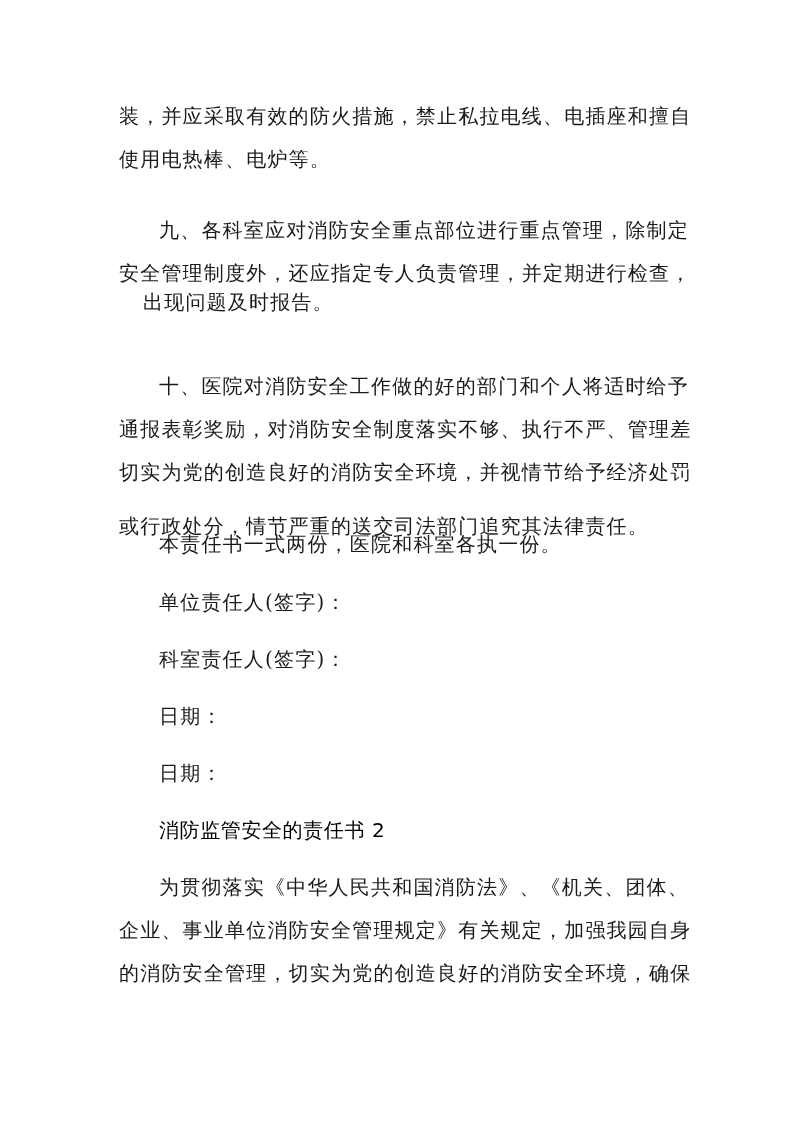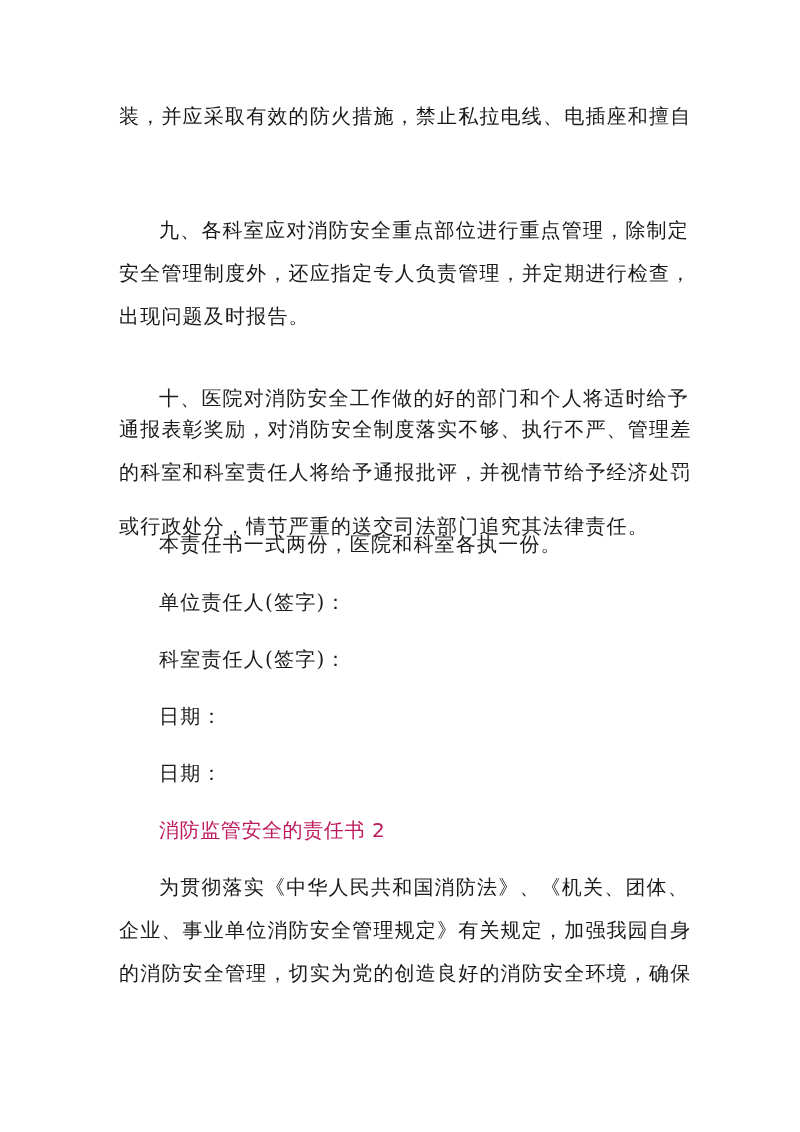--- a/index.html
+++ b/index.html
@@ -27,40 +27,41 @@
       left: 119px;
       font-size: 20px;
       line-height: 28px;
       white-space: nowrap;
       letter-spacing: 1.2px;
     }
     .indent {
       left: 159px;
     }
     .heading {
-      color: #be185d;
+      color: #000000;
       font-family: "DejaVu Sans", "Liberation Sans", sans-serif;
       font-weight: normal;
       letter-spacing: 0.6px;
     }
   </style>
 </head>
 <body>
 
 <div class="page">
 
   <div class="line" style="top:102px;">装，并应采取有效的防火措施，禁止私拉电线、电插座和擅自</div>
+  <div class="line" style="top:145px;">使用电热棒、电炉等。</div>
 
   <div class="line indent" style="top:216px;">九、各科室应对消防安全重点部位进行重点管理，除制定</div>
   <div class="line" style="top:259px;">安全管理制度外，还应指定专人负责管理，并定期进行检查，</div>
-  <div class="line" style="top:302px;">出现问题及时报告。</div>
+  <div class="line" style="top:288px;margin-left:24px;">出现问题及时报告。</div>
 
-  <div class="line indent" style="top:384px;text-align:center;">十、医院对消防安全工作做的好的部门和个人将适时给予</div>
+  <div class="line indent" style="top:372px;text-align:center;">十、医院对消防安全工作做的好的部门和个人将适时给予</div>
   <div class="line" style="top:415px;">通报表彰奖励，对消防安全制度落实不够、执行不严、管理差</div>
-  <div class="line" style="top:458px;">的科室和科室责任人将给予通报批评，并视情节给予经济处罚</div>
+  <div class="line" style="top:458px;">切实为党的创造良好的消防安全环境，并视情节给予经济处罚</div>
   <div class="line" style="top:512px;">或行政处分，情节严重的送交司法部门追究其法律责任。</div>
 
   <div class="line indent" style="top:530px;">本责任书一式两份，医院和科室各执一份。</div>
 
   <div class="line indent" style="top:588px;">单位责任人(签字)：</div>
   <div class="line indent" style="top:645px;text-align:center;">科室责任人(签字)：</div>
   <div class="line indent" style="top:702px;">日期：</div>
   <div class="line indent" style="top:759px;">日期：</div>
 
   <div class="line indent heading" style="top:816px;">消防监管安全的责任书 2</div>

